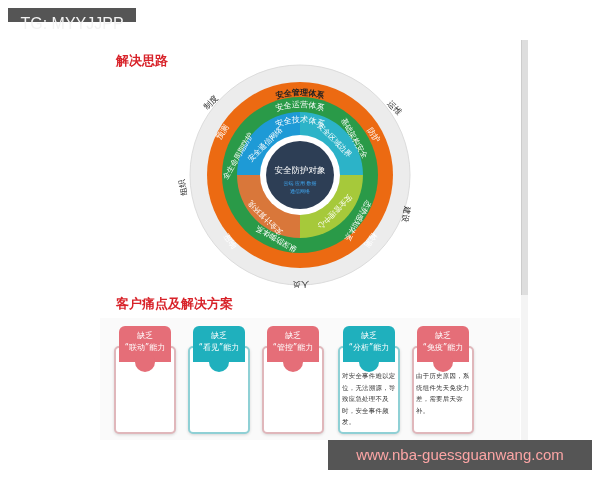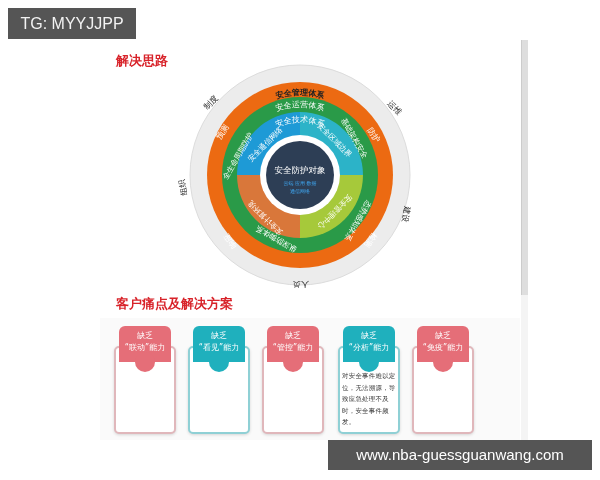--- a/index.html
+++ b/index.html
@@ -1,32 +1,32 @@
 <!DOCTYPE html>
 <html><head>
 <meta charset="utf-8">
 <style>
   html, body { margin:0; padding:0; }
   body { width:600px; height:480px; position:relative; overflow:hidden; background:#ffffff; font-family:"DejaVu Sans", sans-serif; }
-  .tg-badge { position:absolute; left:8px; top:8px; width:128px; height:31px; background:#555555; color:#f2f2f2; font-family:"Liberation Sans", sans-serif; font-size:16px; line-height:31px; text-align:center; }
+  .tg-badge { position:absolute; left:8px; top:8px; width:128px; height:14px; background:#555555; color:#f2f2f2; font-family:"Liberation Sans", sans-serif; font-size:16px; line-height:31px; text-align:center; }
   .scrollbar-track { position:absolute; left:521px; top:40px; width:7px; height:400px; background:#f4f4f4; }
   .scrollbar-thumb { position:absolute; left:521px; top:40px; width:7px; height:255px; background:#dedede; border-left:1px solid #cccccc; box-sizing:border-box; }
   .section-title { position:absolute; color:#d8232a; font-weight:bold; font-size:13px; font-family:"DejaVu Sans", sans-serif; }
   .diagram { position:absolute; left:165px; top:62px; width:270px; height:226px; }
   .cards-bg { position:absolute; left:100px; top:318px; width:420px; height:122px; background:#fafafa; }
   .card { position:absolute; top:326px; width:62px; height:108px; }
   .card-body { position:absolute; left:0; top:20px; width:62px; height:88px; background:#ffffff; border:2px solid #c8c8c8; border-radius:5px; box-sizing:border-box; box-shadow:0 1px 3px rgba(0,0,0,0.15); }
   .card.teal .card-body { border-color:#8fd0d5; }
   .card.red .card-body { border-color:#e0b7bb; }
   .card-head { position:absolute; left:5px; top:0; width:52px; height:36px; border-radius:6px 6px 0 0; color:#fff; font-size:8px; text-align:center; line-height:12px; padding-top:4px; box-sizing:border-box; }
   .card-head::after { content:""; position:absolute; left:16px; bottom:-10px; width:20px; height:20px; border-radius:50%; background:inherit; }
   .card.red .card-head { background:#e56e78; }
   .card.teal .card-head { background:#1fb0bd; }
   .card-text { position:absolute; left:4px; top:45px; width:55px; font-size:6.4px; line-height:11.5px; color:#333; letter-spacing:0.3px; word-break:break-all; }
-  .watermark { position:absolute; left:328px; top:440px; width:264px; height:30px; background:#555555; color:#ffffff; font-family:"Liberation Sans", sans-serif; font-size:15px; line-height:30px; text-align:center; }
+  .watermark { position:absolute; left:328px; top:440px; width:264px; height:30px; background:#555555; color:#fca5a5; font-family:"Liberation Sans", sans-serif; font-size:15px; line-height:30px; text-align:center; }
   svg text { font-family:"DejaVu Sans", sans-serif; }
 </style>
 </head>
 <body>
 
 <div class="tg-badge">TG: MYYJJPP</div>
 
 <div class="scrollbar-track"></div>
 <div class="scrollbar-thumb"></div>
 
@@ -124,15 +124,16 @@
   </div>
   <div class="card-text">对安全事件难以定位，无法溯源，导致应急处理不及时，安全事件频发。</div>
 </div>
 
 <div class="card red" style="left:412px;">
   <div class="card-body"></div>
   <div class="card-head">
     <div>缺乏</div>
     <div>“免疫”能力</div>
   </div>
+  <div class="card-text">由于历史原因，系统组件先天免疫力差，需要后天弥补。</div>
 </div>
 
 <div class="watermark">www.nba-guessguanwang.com</div>
 
 </body></html>

